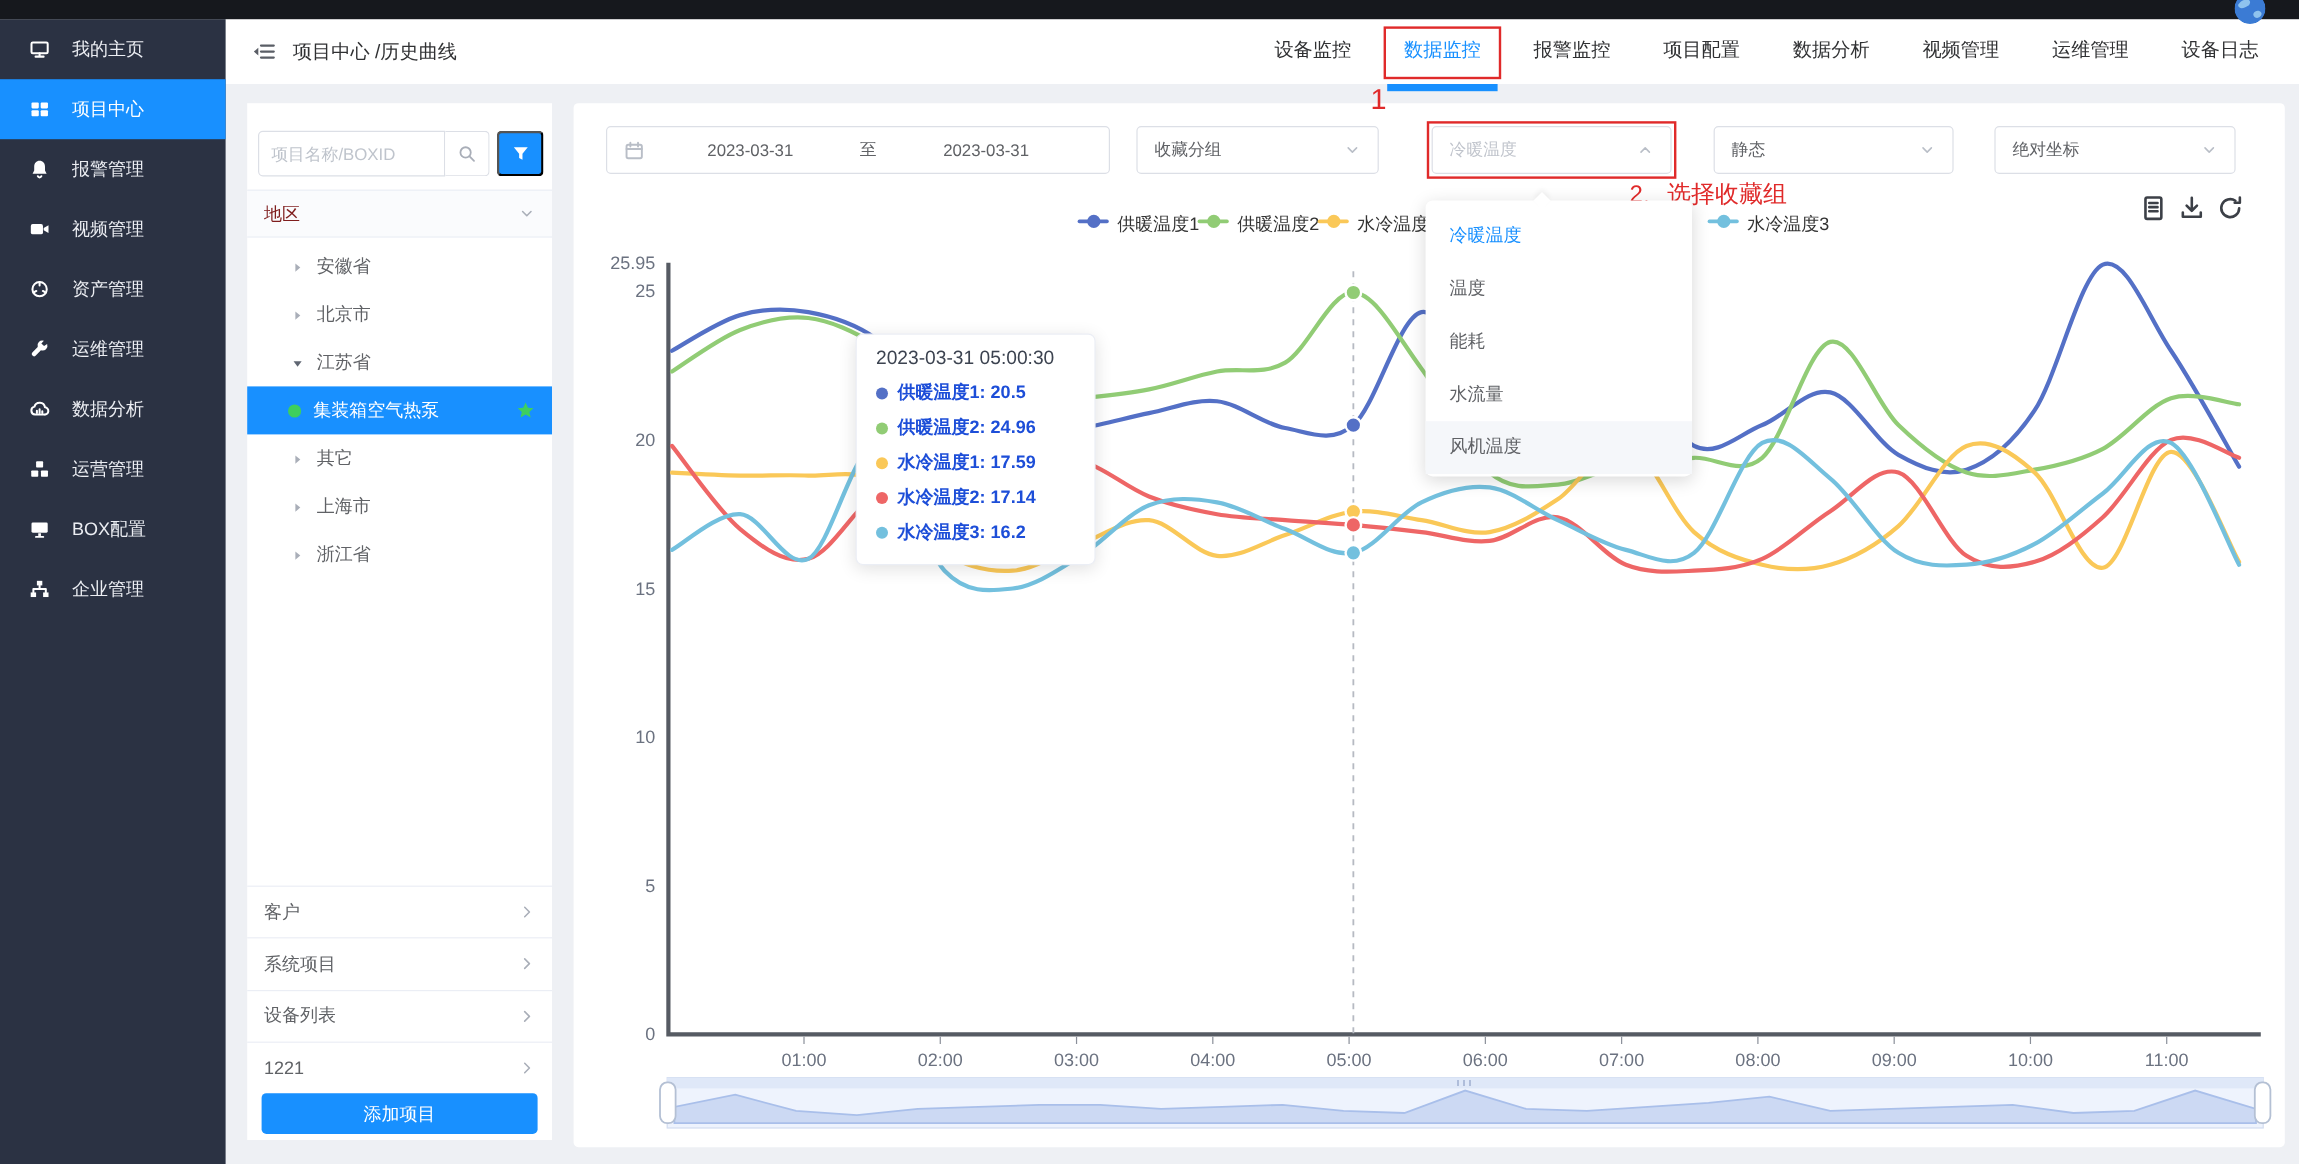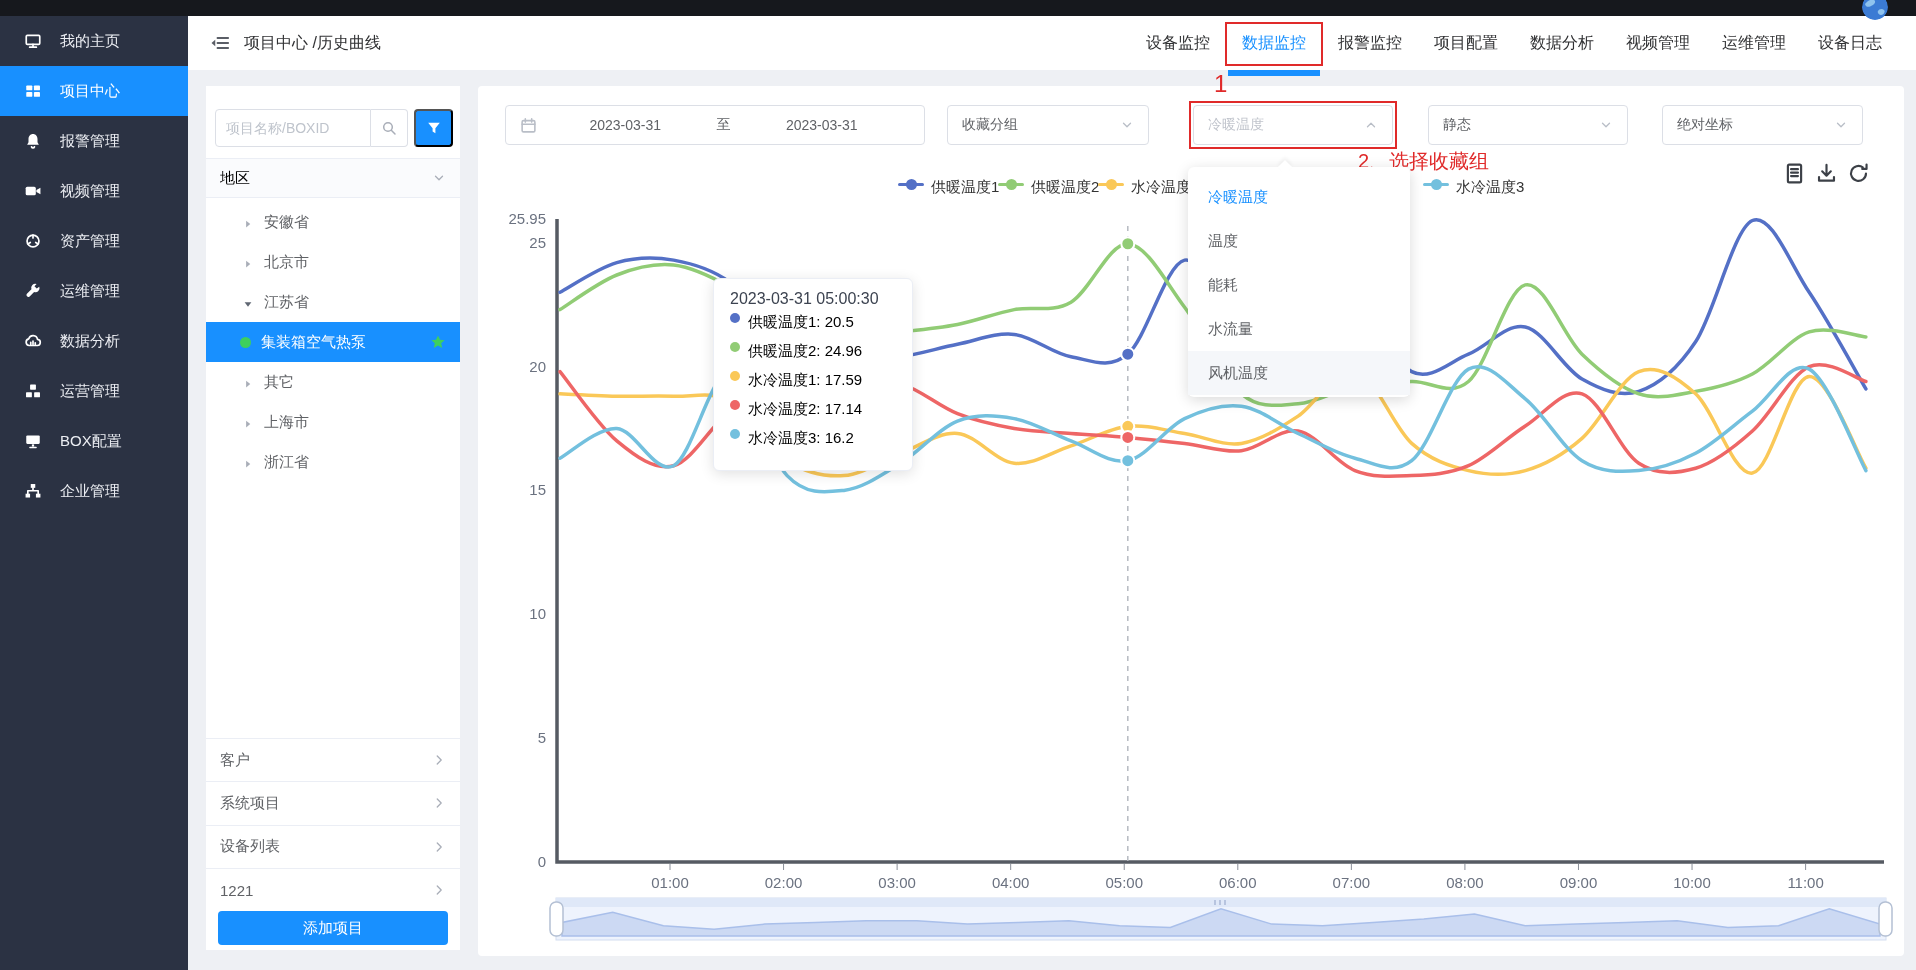--- a/index.html
+++ b/index.html
@@ -5,39 +5,39 @@
   html,body{margin:0;padding:0;width:1916px;height:970px;overflow:hidden;
     font-family:"Liberation Sans","DejaVu Sans",sans-serif;background:#eef0f4;}
   *{box-sizing:border-box;}
   
   .topbar{position:absolute;left:0;top:0;width:1916px;height:16px;background:#16181d;z-index:30;}
   .globe{position:absolute;right:28px;top:-6px;width:26px;height:26px;border-radius:50%;overflow:hidden;}
   
   .header{position:absolute;left:188px;top:16px;width:1728px;height:54px;background:#fff;z-index:20;}
   .breadcrumb{position:absolute;left:22px;top:0;height:54px;display:flex;align-items:center;gap:14px;color:#303133;font-size:16px;}
   .fold-ic{width:20px;height:20px;color:#5a5e66;}
-  .nav-tabs{position:absolute;right:34px;top:0;height:54px;display:flex;gap:32px;align-items:center;}
+  .nav-tabs{position:absolute;right:34px;top:0;height:54px;display:flex;gap:44px;align-items:center;}
   .nav-tab{position:relative;font-size:16px;color:#303133;height:54px;line-height:54px;cursor:pointer;white-space:nowrap;}
   .nav-tab.active{color:#1890ff;}
   .red-box{position:absolute;left:-17px;right:-17px;top:6px;bottom:4px;border:2px solid #e02a2a;pointer-events:none;}
   .tab-underline{position:absolute;left:-14px;right:-14px;bottom:-6px;height:6px;background:#1890ff;}
   .step1{position:absolute;left:-28px;top:56px;color:#e02a2a;font-size:24px;line-height:24px;}
   
   .leftnav{position:absolute;left:0;top:16px;width:188px;height:954px;background:#2b3243;z-index:25;}
   .side-item{height:50px;display:flex;align-items:center;gap:18px;padding-left:24px;color:#eceef3;font-size:15px;cursor:pointer;}
   .side-item.active{background:#1890ff;color:#fff;}
   .side-ic{width:18px;height:18px;flex:0 0 18px;color:#fff;}
   
   .tree-panel{position:absolute;left:206px;top:86px;width:254px;height:864px;background:#fff;z-index:5;}
   .search-row{position:absolute;left:9px;top:23px;display:flex;}
   .search-input{width:156px;height:38px;border:1px solid #dcdfe6;border-radius:4px 0 0 4px;padding:0 10px;font-size:14px;color:#606266;outline:none;}
   .search-input::placeholder{color:#bfc4cc;}
   .search-btn{width:37px;height:38px;border:1px solid #dcdfe6;border-left:none;border-radius:0 4px 4px 0;background:#fff;display:flex;align-items:center;justify-content:center;color:#7b8087;cursor:pointer;}
   .filter-btn{position:absolute;left:199px;top:0;width:39px;height:38px;background:#1890ff;border-radius:4px;display:flex;align-items:center;justify-content:center;cursor:pointer;}
-  .region-hd{position:absolute;left:0;top:72px;width:254px;height:40px;background:#fafbfd;border-top:1px solid #ebeef5;border-bottom:1px solid #ebeef5;display:flex;align-items:center;justify-content:space-between;padding:0 14px;font-size:15px;color:#000000;cursor:pointer;}
+  .region-hd{position:absolute;left:0;top:72px;width:254px;height:40px;background:#fafbfd;border-top:1px solid #ebeef5;border-bottom:1px solid #ebeef5;display:flex;align-items:center;justify-content:space-between;padding:0 14px;font-size:15px;color:#7f1d1d;cursor:pointer;}
   .tree-list{position:absolute;left:0;top:116px;width:254px;}
   .tree-row{height:40px;display:flex;align-items:center;gap:10px;padding-left:36px;font-size:15px;color:#606266;cursor:pointer;}
   .tree-row .caret{width:12px;height:12px;color:#a9aeb8;flex:0 0 12px;}
   .tree-row.selected{background:#1890ff;color:#fff;padding-left:34px;position:relative;}
   .dot{width:11px;height:11px;border-radius:50%;background:#3ecf5e;flex:0 0 11px;}
   .star{position:absolute;right:14px;top:12px;width:16px;height:16px;color:#3ecf5e;}
   .bottom-row{position:absolute;left:0;width:254px;height:43px;border-top:1px solid #ebeef5;display:flex;align-items:center;justify-content:space-between;padding:0 14px;font-size:15px;color:#606266;cursor:pointer;gap:29px;}
   .chev{width:14px;height:14px;color:#a9aeb8;}
   .add-btn{position:absolute;left:12px;top:825px;width:230px;height:34px;background:#1890ff;color:#fff;font-size:15px;border:none;border-radius:4px;cursor:pointer;}
   
@@ -61,21 +61,21 @@
   .plot{position:absolute;left:0;top:0;width:1426px;height:870px;z-index:1;}
   
   .dd-panel{position:absolute;left:710px;top:81px;width:222px;height:230px;background:#fff;border-radius:6px;box-shadow:0 3px 14px rgba(0,0,0,.15);z-index:11;padding:8px 0;}
   .dd-arrow{position:absolute;left:92px;top:-5px;width:10px;height:10px;background:#fff;transform:rotate(45deg);box-shadow:-2px -2px 4px rgba(0,0,0,.05);}
   .dd-item{height:44px;line-height:44px;padding-left:20px;font-size:15px;color:#606266;cursor:pointer;}
   .dd-item.selected{color:#1890ff;}
   .dd-item.hover{background:#f5f7fa;}
   
   .tooltip{position:absolute;left:235px;top:192px;width:200px;background:#fff;border:1px solid #ebeef5;border-radius:6px;box-shadow:0 3px 14px rgba(0,0,0,.12);z-index:8;padding:11px 16px 12px;}
   .tt-title{font-size:16px;color:#3c4350;margin-bottom:5px;}
-  .tt-row{display:flex;align-items:flex-start;gap:8px;font-size:15px;color:#000000;height:29px;}
+  .tt-row{display:flex;align-items:center;gap:8px;font-size:15px;color:#1d4ed8;height:29px;font-weight:bold;}
   .tt-dot{width:10px;height:10px;border-radius:50%;flex:0 0 10px;}
 </style>
 </head>
 <body>
 
 <div class="topbar">
   <div class="globe"><span><svg viewBox="0 0 26 26" width="26" height="26">
           <circle cx="13" cy="13" r="13" fill="#3b7bd4"></circle>
           <path fill="#8fc3ee" d="M4 9c2-3 6-4 8-3s1 4-1 5-5 3-7 1 0-3 0-3zm12 8c1-2 4-3 6-1s-1 5-3 5-4-2-3-4z"></path>
         </svg></span></div>

